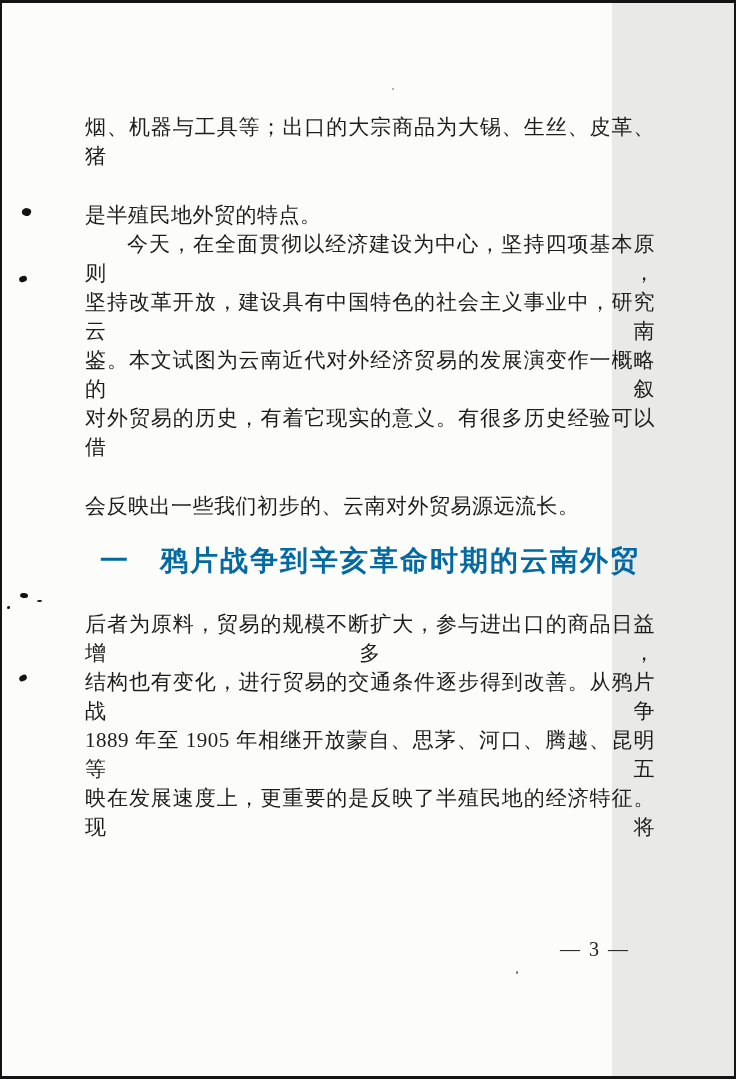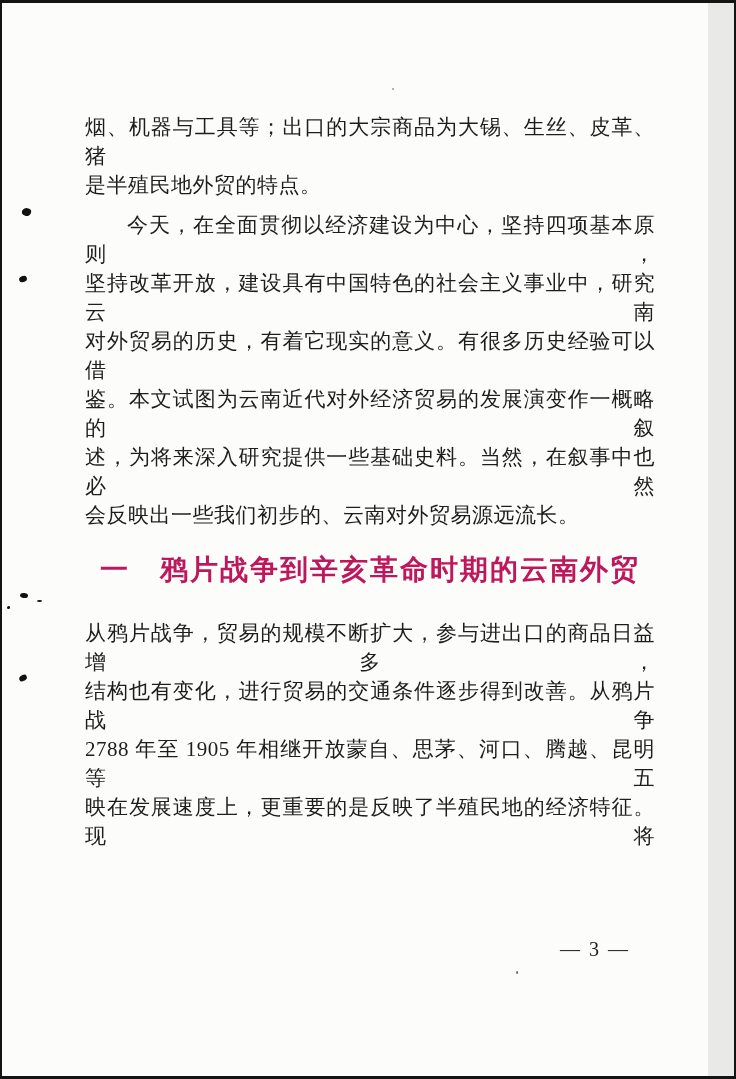--- a/index.html
+++ b/index.html
@@ -4,47 +4,47 @@
 <style>
   html,body{margin:0;padding:0;}
   body{
     width:736px;height:1079px;
     background:#e9e9e7;
     position:relative;
     font-family:"Liberation Serif","DejaVu Serif",serif;
     overflow:hidden;
   }
   .page{
-    position:absolute;left:0;top:0;width:708px;height:1079px;
+    position:absolute;left:0;top:0;width:612px;height:1079px;
     background:#fcfcfa;
   }
   
   .edge{position:absolute;background:#141414;}
   .edge.top{left:0;top:0;width:736px;height:3px;}
   .edge.bottom{left:0;top:1076px;width:736px;height:3px;}
   .edge.left{left:0;top:0;width:2px;height:1079px;}
   .edge.right{left:734px;top:0;width:2px;height:1079px;}
 
   .text-column{
     position:absolute;left:85px;top:113px;width:570px;
     color:#1d1d1d;
   }
   .para-line{
     font-size:21px;line-height:29px;
     letter-spacing:0.5px;
     text-align:justify;
     text-align-last:justify;
     white-space:normal;
   }
-  .para-line.first-line{text-indent:42px;margin-top:11px;}
-  .para-line.last-line{text-align-last:left;}
+  .para-line.first-line{text-indent:42px;}
+  .para-line.last-line{text-align-last:left;margin-top:30px;}
 
   .heading-1{
     font-size:28px;line-height:40px;font-weight:bold;
-    color:#be185d;text-align:center;letter-spacing:2px;
+    color:#0369a1;text-align:center;letter-spacing:2px;
     margin:20px 0 29px 0;
   }
   .page-number{
     position:absolute;left:560px;top:938px;
     font-size:20px;color:#1d1d1d;letter-spacing:2px;
     white-space:nowrap;
   }
   .ink-speck{position:absolute;background:#121212;border-radius:60% 45% 55% 50%;}
 </style>
 </head>
@@ -67,29 +67,28 @@
   <div class="ink-speck" style="left:392px;top:88px;width:2px;height:2px;opacity:.4;"></div>
 
   <main class="text-column" id="text-column">
       <div>
         <div class="para-line">烟、机器与工具等；出口的大宗商品为大锡、生丝、皮革、猪</div>
         <div class="para-line last-line">是半殖民地外贸的特点。</div>
       </div>
       <div>
         <div class="para-line first-line">今天，在全面贯彻以经济建设为中心，坚持四项基本原则，</div>
         <div class="para-line">坚持改革开放，建设具有中国特色的社会主义事业中，研究云南</div>
+        <div class="para-line">鉴。本文试图为云南近代对外经济贸易的发展演变作一概略的叙</div>
         <div class="para-line">对外贸易的历史，有着它现实的意义。有很多历史经验可以借</div>
-        <div class="para-line">鉴。本文试图为云南近代对外经济贸易的发展演变作一概略的叙</div>
-        <div class="para-line">述，为将来深入研究提供一些基础史料。当然，在叙事中也必然</div>
         <div class="para-line last-line">会反映出一些我们初步的、云南对外贸易源远流长。</div>
       </div>
       <h2 class="heading-1">一　鸦片战争到辛亥革命时期的云南外贸</h2>
       <div>
-        <div class="para-line">从鸦片战争，贸易的规模不断扩大，参与进出口的商品日益增多，</div>
+        <div class="para-line">后者为原料，贸易的规模不断扩大，参与进出口的商品日益增多，</div>
         <div class="para-line">结构也有变化，进行贸易的交通条件逐步得到改善。从鸦片战争</div>
-        <div class="para-line">2788 年至 1905 年相继开放蒙自、思茅、河口、腾越、昆明等五</div>
+        <div class="para-line">1889 年至 1905 年相继开放蒙自、思茅、河口、腾越、昆明等五</div>
         <div class="para-line">映在发展速度上，更重要的是反映了半殖民地的经济特征。现将</div>
       </div>
     </main>
 
   <div class="page-number">— 3 —</div>
 
 </div>
 
 </body></html>

